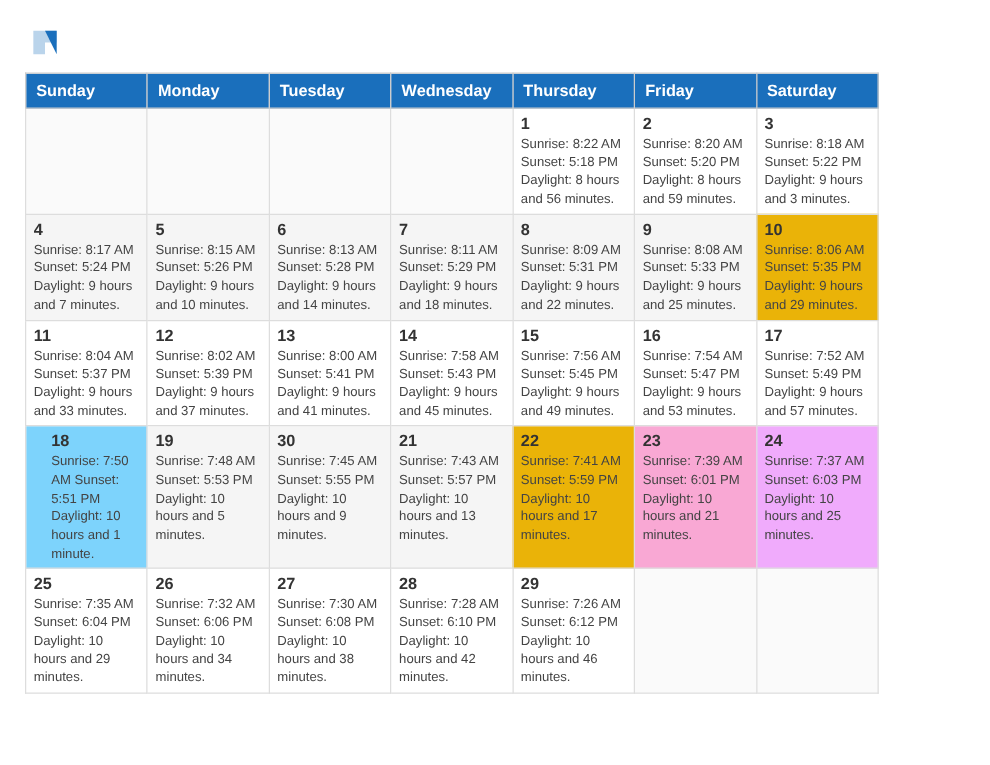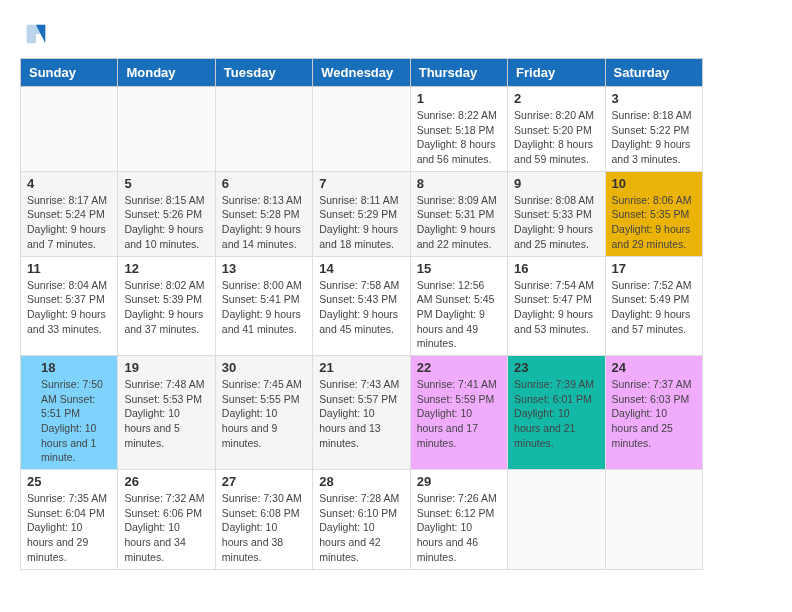--- a/index.html
+++ b/index.html
@@ -157,21 +157,21 @@
           </td>
           <td>
             <div class="day-num">14</div>
             <div class="day-info">Sunrise: 7:58 AM
 Sunset: 5:43 PM
 Daylight: 9 hours
 and 45 minutes.</div>
           </td>
           <td>
             <div class="day-num">15</div>
-            <div class="day-info">Sunrise: 12:56 AM
+            <div class="day-info">Sunrise: 7:56 AM
 Sunset: 5:45 PM
 Daylight: 9 hours
 and 49 minutes.</div>
           </td>
           <td>
             <div class="day-num">16</div>
             <div class="day-info">Sunrise: 7:54 AM
 Sunset: 5:47 PM
 Daylight: 9 hours
 and 53 minutes.</div>
@@ -206,28 +206,28 @@
 Daylight: 10 hours
 and 9 minutes.</div>
           </td>
           <td style="background: rgb(245, 245, 245);">
             <div class="day-num">21</div>
             <div class="day-info">Sunrise: 7:43 AM
 Sunset: 5:57 PM
 Daylight: 10 hours
 and 13 minutes.</div>
           </td>
-          <td style="background: #f0abfc; margin-top: 42px;">
+          <td style="background: #eab308; margin-top: 42px;">
             <div class="day-num">22</div>
             <div class="day-info">Sunrise: 7:41 AM
 Sunset: 5:59 PM
 Daylight: 10 hours
 and 17 minutes.</div>
           </td>
-          <td style="background: #14b8a6;">
+          <td style="background: #f9a8d4;">
             <div class="day-num">23</div>
             <div class="day-info">Sunrise: 7:39 AM
 Sunset: 6:01 PM
 Daylight: 10 hours
 and 21 minutes.</div>
           </td>
           <td style="background: #f0abfc;">
             <div class="day-num">24</div>
             <div class="day-info">Sunrise: 7:37 AM
 Sunset: 6:03 PM

